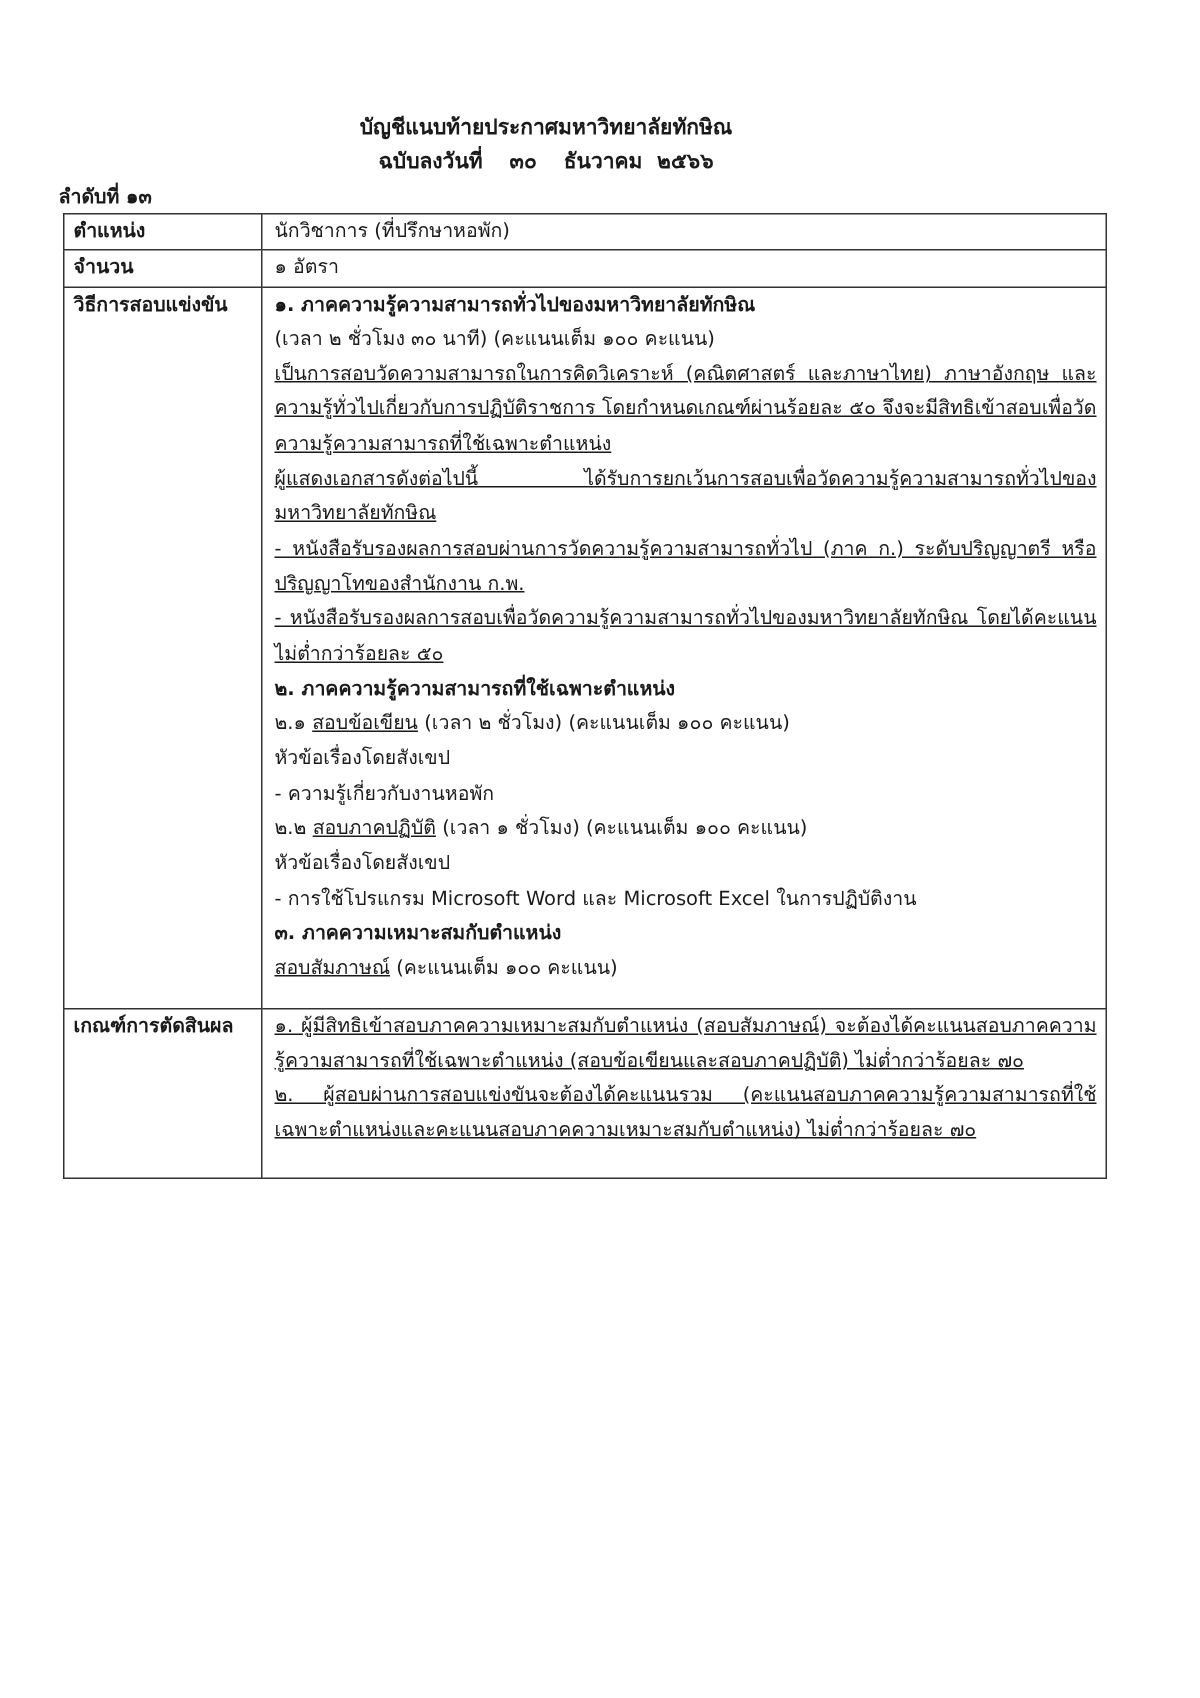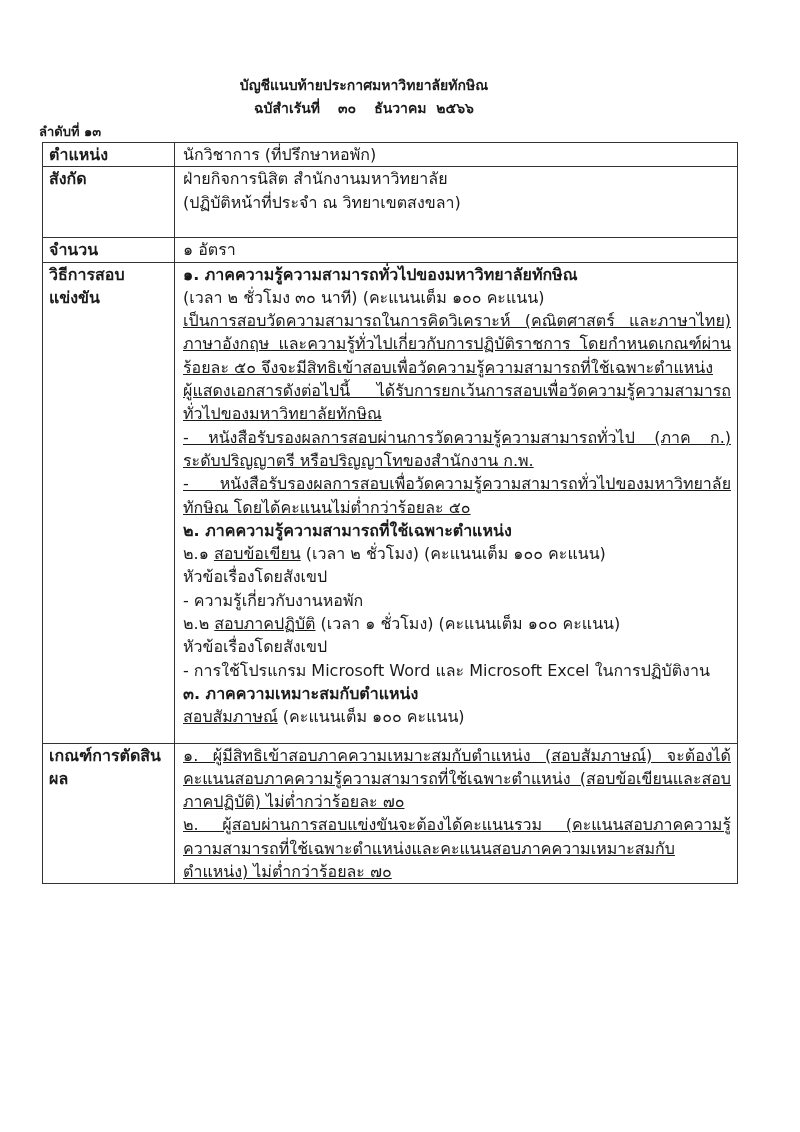--- a/index.html
+++ b/index.html
@@ -36,21 +36,21 @@
       font-size: 13px;
       line-height: 20px;
     }
 
     table.spec {
       position: absolute;
       left: 42px;
       top: 142px;
       width: 696px;
       border-collapse: collapse;
-      font-size: 16px;
+      font-size: 13px;
       line-height: 23.3px;
       table-layout: fixed;
     }
     table.spec td {
       border: 1.3px solid #333;
       vertical-align: top;
       padding: 0 6px;
     }
     table.spec td.label {
       width: 119px;
@@ -74,37 +74,30 @@
     .b { font-weight: bold; }
     .u { text-decoration: underline; }
     .bu { font-weight: normal; text-decoration: underline; }
     .method-cell { padding-top: 0; }
   </style>
 </head>
 <body>
 
 <div class="doc-title l1">บัญชีแนบท้ายประกาศมหาวิทยาลัยทักษิณ</div>
 <div class="doc-title l2">
-  <span>ฉบัสำเรันที่</span><span class="gap"></span><span>๓๐</span><span class="gap"></span><span>ธันวาคม</span>&nbsp;&nbsp;<span>๒๕๖๖</span>
+  <span>ฉบับลงวันที่</span><span class="gap"></span><span>๓๐</span><span class="gap"></span><span>ธันวาคม</span>&nbsp;&nbsp;<span>๒๕๖๖</span>
 </div>
 
 <div class="seq">ลำดับที่ ๑๓</div>
 
 <table class="spec">
   <tbody>
       <tr class="row-position">
     <td class="label">ตำแหน่ง</td>
     <td class="value">นักวิชาการ (ที่ปรึกษาหอพัก)</td>
-  </tr>
-  <tr class="row-affil">
-    <td class="label">สังกัด</td>
-    <td class="value">
-      <span class="line">ฝ่ายกิจการนิสิต สำนักงานมหาวิทยาลัย</span>
-      <span class="line">(ปฏิบัติหน้าที่ประจำ ณ วิทยาเขตสงขลา)</span>
-    </td>
   </tr>
   <tr class="row-count">
     <td class="label">จำนวน</td>
     <td class="value">๑ อัตรา</td>
   </tr>
   <tr class="row-method">
     <td class="label">วิธีการสอบแข่งขัน</td>
     <td class="value method-cell">
       <span class="line b">๑. ภาคความรู้ความสามารถทั่วไปของมหาวิทยาลัยทักษิณ</span>
       <span class="line">(เวลา ๒ ชั่วโมง ๓๐ นาที) (คะแนนเต็ม ๑๐๐ คะแนน)</span>

